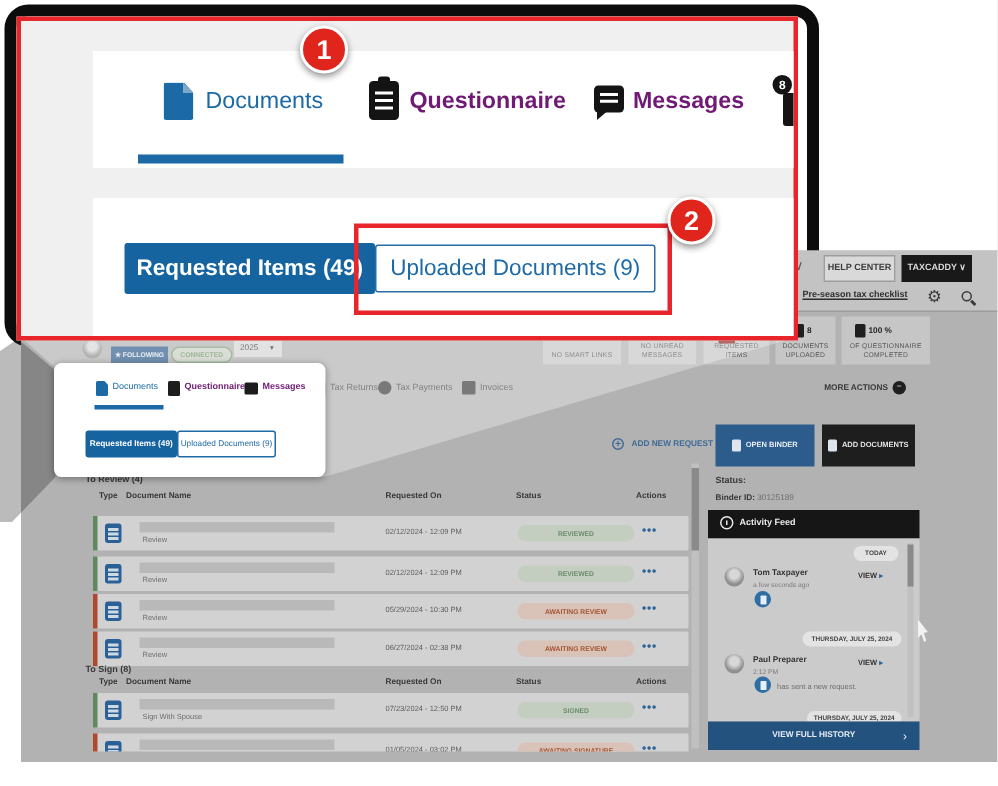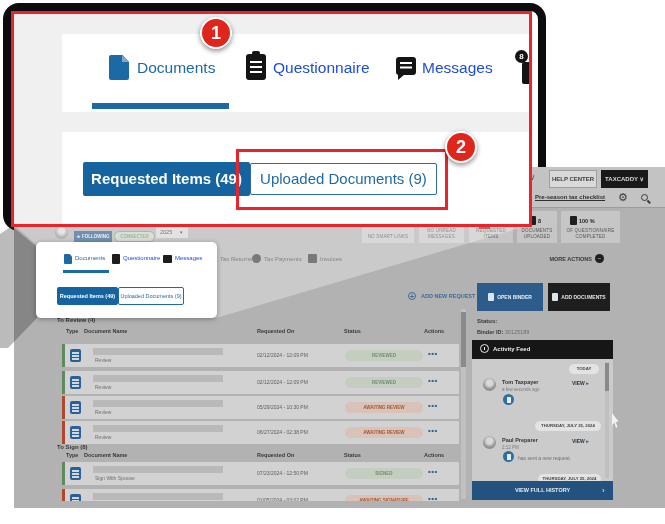--- a/index.html
+++ b/index.html
@@ -100,21 +100,21 @@
   .mbtn-req{left:57px;top:287px;width:61px;height:18px;background:#15639f;color:#fff;font-size:5.5px;
             font-weight:bold;text-align:center;line-height:18px;border-radius:2px;}
   .mbtn-upl{left:118px;top:287px;width:66px;height:18px;background:#fff;border:1px solid #1e6aa6;color:#1e6aa6;
             font-size:5.5px;text-align:center;line-height:16px;border-radius:2px;}
   
   .card{left:11px;top:11px;width:521px;height:216px;background:#f0f0f0;border:3px solid #e8252a;}
   .tabpanel{left:62px;top:34px;width:467px;height:78px;background:#fff;}
   .contentpanel{left:62px;top:132px;width:467px;height:92px;background:#fff;}
   .tablabel{top:59px;font-size:15.5px;line-height:18px;}
   .blue{color:#1b6aa5;}
-  .dark{color:#1d4ed8;}
+  .dark{color:#701a75;font-weight:bold;}
   .doc-icon{left:109px;top:55px;width:20px;height:25px;background:#1b6aa5;border-radius:2px;
             clip-path:polygon(0 0,68% 0,100% 28%,100% 100%,0 100%);}
   .doc-fold{left:122px;top:55px;width:7px;height:7px;background:#7fa8c9;clip-path:polygon(0 0,100% 100%,0 100%);}
   .clip-icon{left:246px;top:54px;width:20px;height:26px;background:#141414;border-radius:3px;}
   .clip-top{left:252px;top:51px;width:8px;height:5px;background:#141414;border-radius:2px;}
   .clip-lines{left:250px;top:61px;width:12px;height:2px;background:#fff;box-shadow:0 5px 0 #fff,0 10px 0 #fff;}
   .msg-icon{left:396px;top:57px;width:20px;height:18px;background:#141414;border-radius:3px;}
   .msg-tail{left:398px;top:74px;width:7px;height:6px;background:#141414;clip-path:polygon(0 0,100% 0,0 100%);}
   .msg-lines{left:400px;top:62px;width:12px;height:2px;background:#fff;box-shadow:0 4.5px 0 #fff;}
   .partialtab{left:514px;top:46px;width:15px;height:44px;overflow:hidden;}

